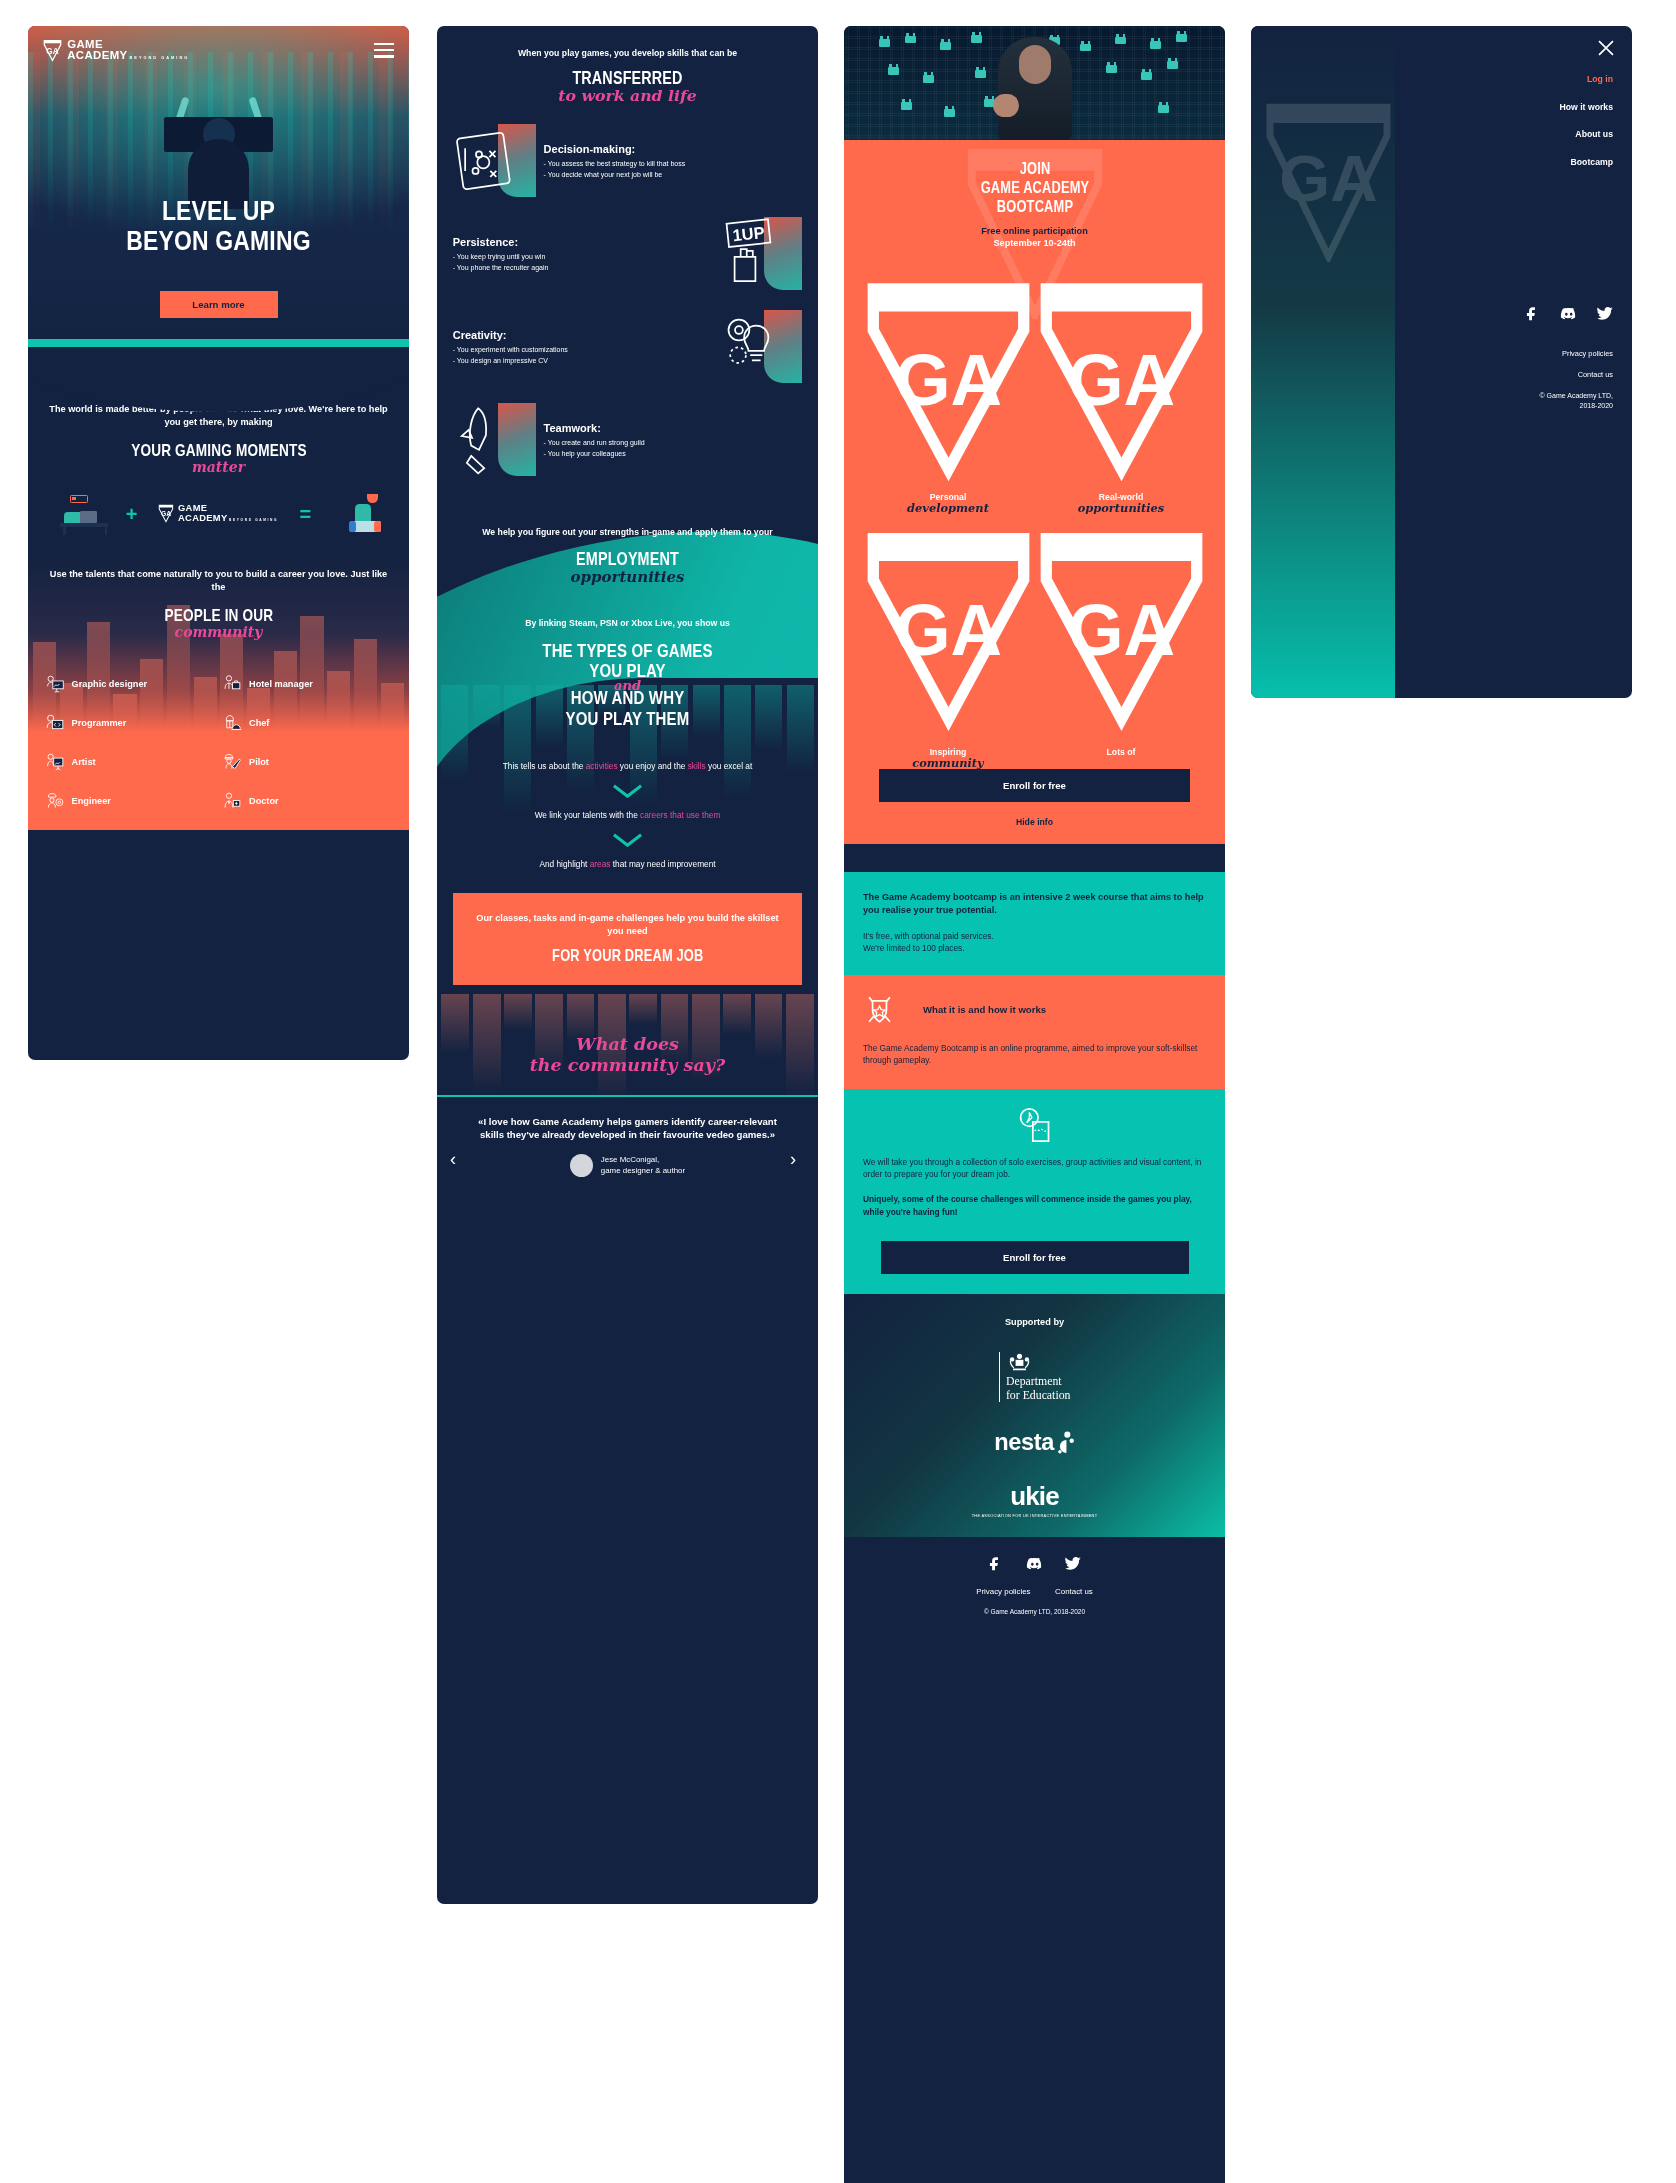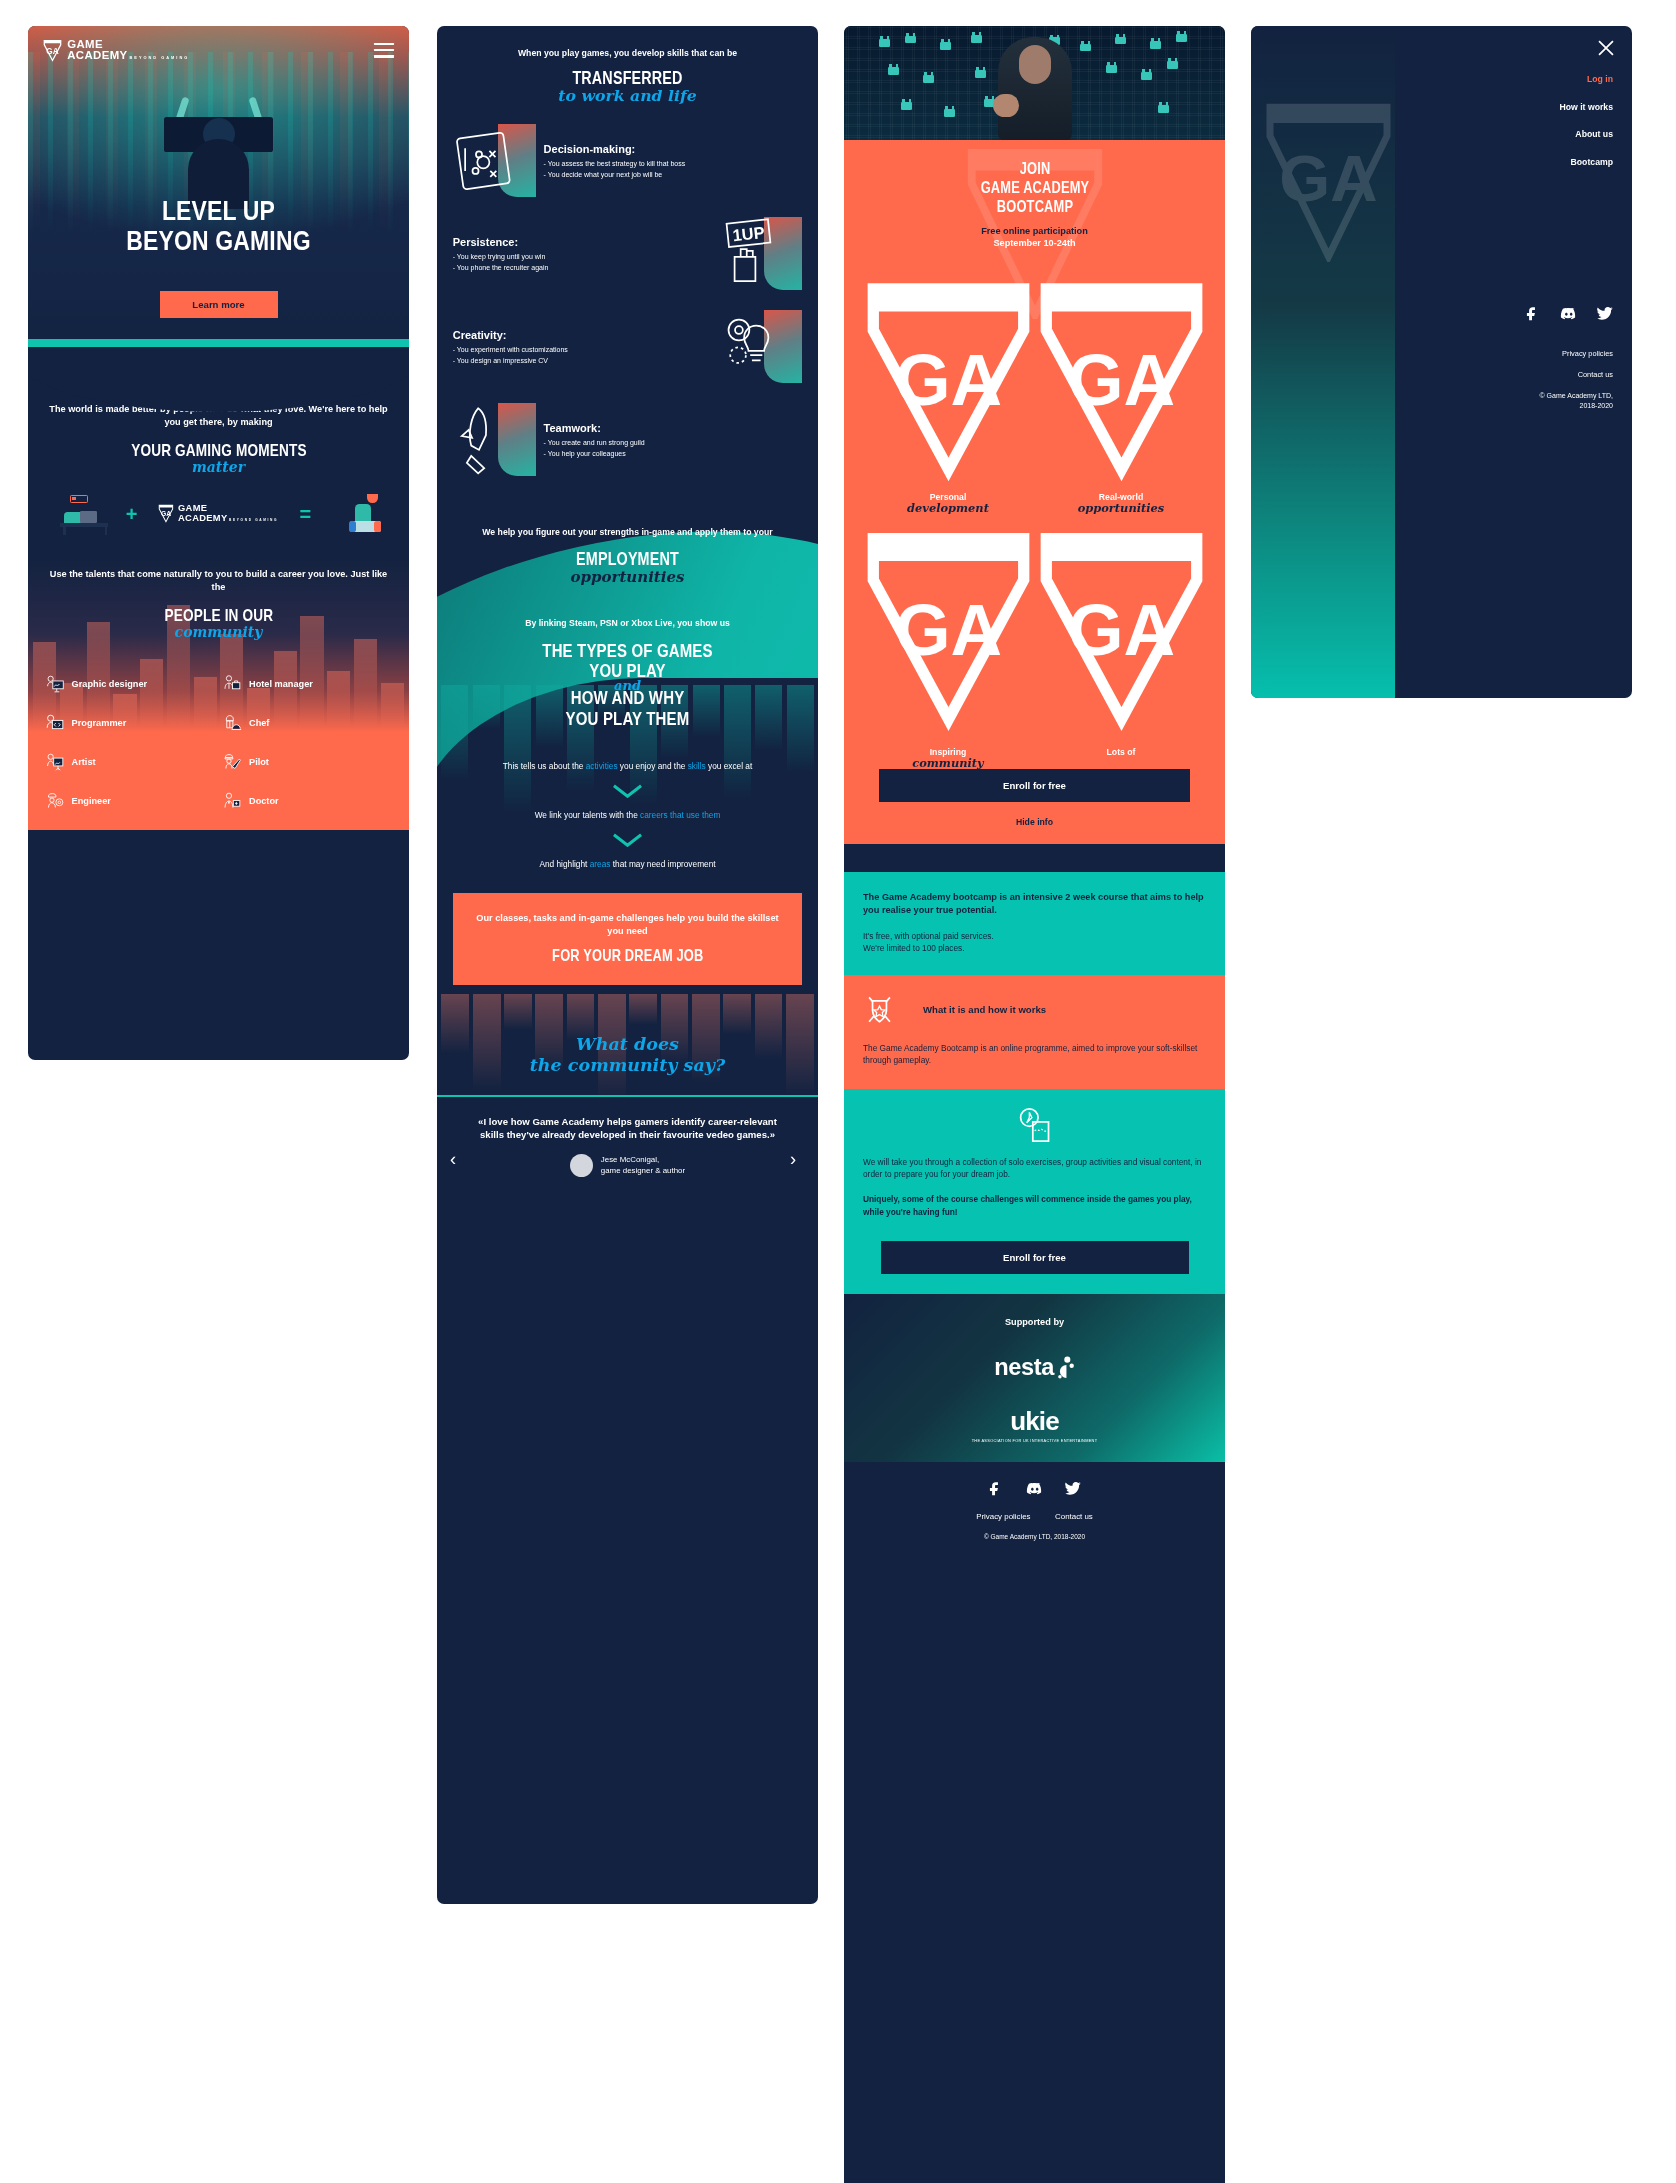--- a/index.html
+++ b/index.html
@@ -19,21 +19,21 @@
   #panel-menu   { left: 1251px; top: 26px;  width: 381px;  height: 672px; border-radius: 7px; }
 
   
   .cond {
     font-family: "Liberation Sans Narrow", "Liberation Sans", sans-serif;
     font-weight: 700; letter-spacing: 0.2px;
     transform: scaleX(.82); transform-origin: center;
   }
   .script { font-family: "DejaVu Serif", serif; font-style: italic; font-weight: 700; }
   .w { color: #ffffff; }
-  .coral { color: #0ea5e9; }
+  .coral { color: #ec4899; }
 
   
   .hero {
     position: relative; height: 349px;
     background:
       radial-gradient(ellipse 120% 70% at 50% 18%, rgba(20,200,180,.55) 0%, rgba(18,34,64,0) 62%),
       linear-gradient(180deg, #e8503a 0%, #b8413c 9%, #2a3b54 26%, #16284a 52%, #122240 100%);
   }
   .hero-scan {
     position: absolute; left: 0; right: 0; top: 26px; height: 183px;
@@ -853,20 +853,39 @@
             <path d="M38 56c6-4 10 2 14-2s8 6 14 2" fill="none" stroke="#fff" stroke-width="3" stroke-dasharray="4 4"></path>
           </svg>
       </div>
       <p>We will take you through a collection of solo exercises, group activities and visual content, in order to prepare you for your dream job.</p>
       <p class="strong">Uniquely, some of the course challenges will commence inside the games you play, while you're having fun!</p>
       <button class="bc-enroll" style="margin-top:23px">Enroll for free</button>
     </div>
 
     <div class="bc-support">
       <div class="h">Supported by</div>
+      <div class="sup" style="margin-top:24.5px">
+        <div class="dfe">
+          <div class="bar"></div>
+          <div class="tx">
+            <div class="crest">
+              <svg viewBox="0 0 62 46">
+                  <circle cx="31" cy="10" r="6" fill="#fff"></circle>
+                  <path d="M22 18h18v14H22z" fill="#fff"></path>
+                  <path d="M10 20c0 10 8 16 8 16M52 20c0 10-8 16-8 16" stroke="#fff" stroke-width="3" fill="none"></path>
+                  <circle cx="14" cy="17" r="5" fill="#fff"></circle>
+                  <circle cx="48" cy="17" r="5" fill="#fff"></circle>
+                  <path d="M16 38h30v4H16z" fill="#fff"></path>
+                </svg>
+            </div>
+            <div class="t">Department</div>
+            <div class="t">for Education</div>
+          </div>
+        </div>
+      </div>
       <div class="sup" style="margin-top:27px">
         <span class="nesta">
           <span>nesta</span>
           <span class="dots">
               <svg viewBox="0 0 42 52">
                 <circle cx="26" cy="8" r="7" fill="#fff"></circle>
                 <circle cx="36" cy="22" r="5" fill="#fff"></circle>
                 <path d="M24 20a15 15 0 1 0 0 30z" fill="#fff"></path>
                 <circle cx="9" cy="47" r="4" fill="#fff"></circle>
               </svg>

